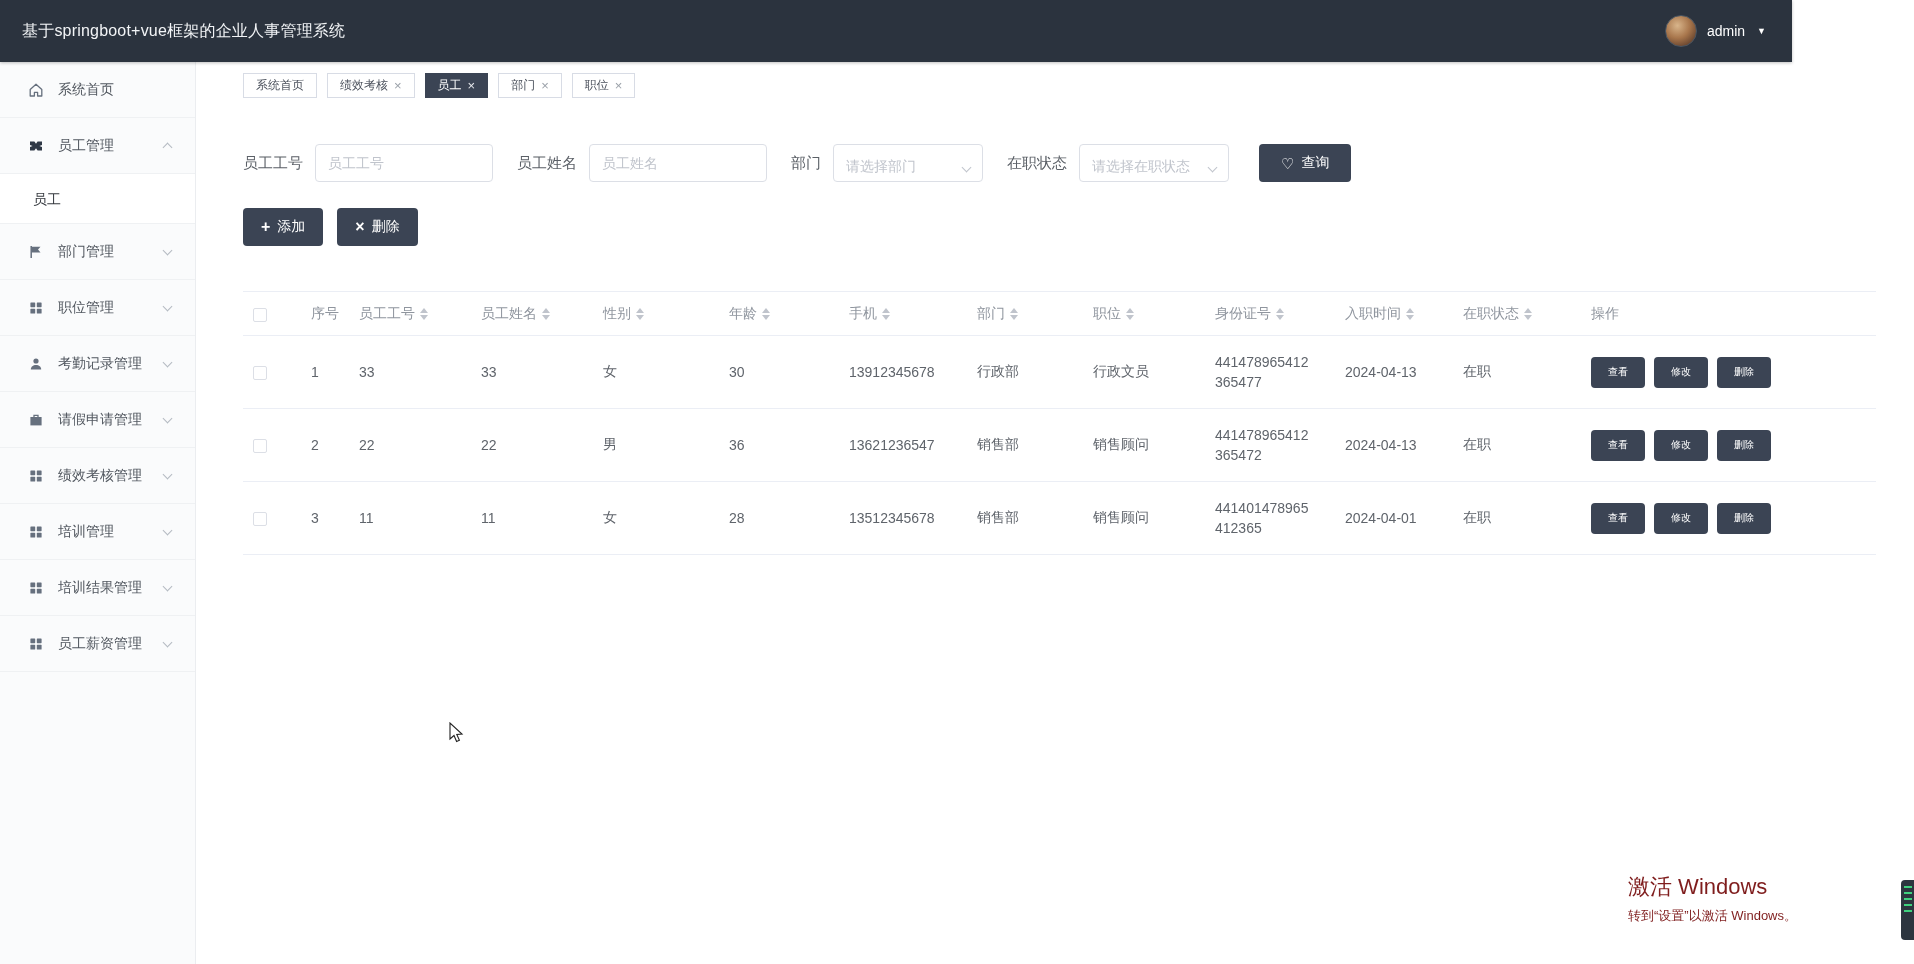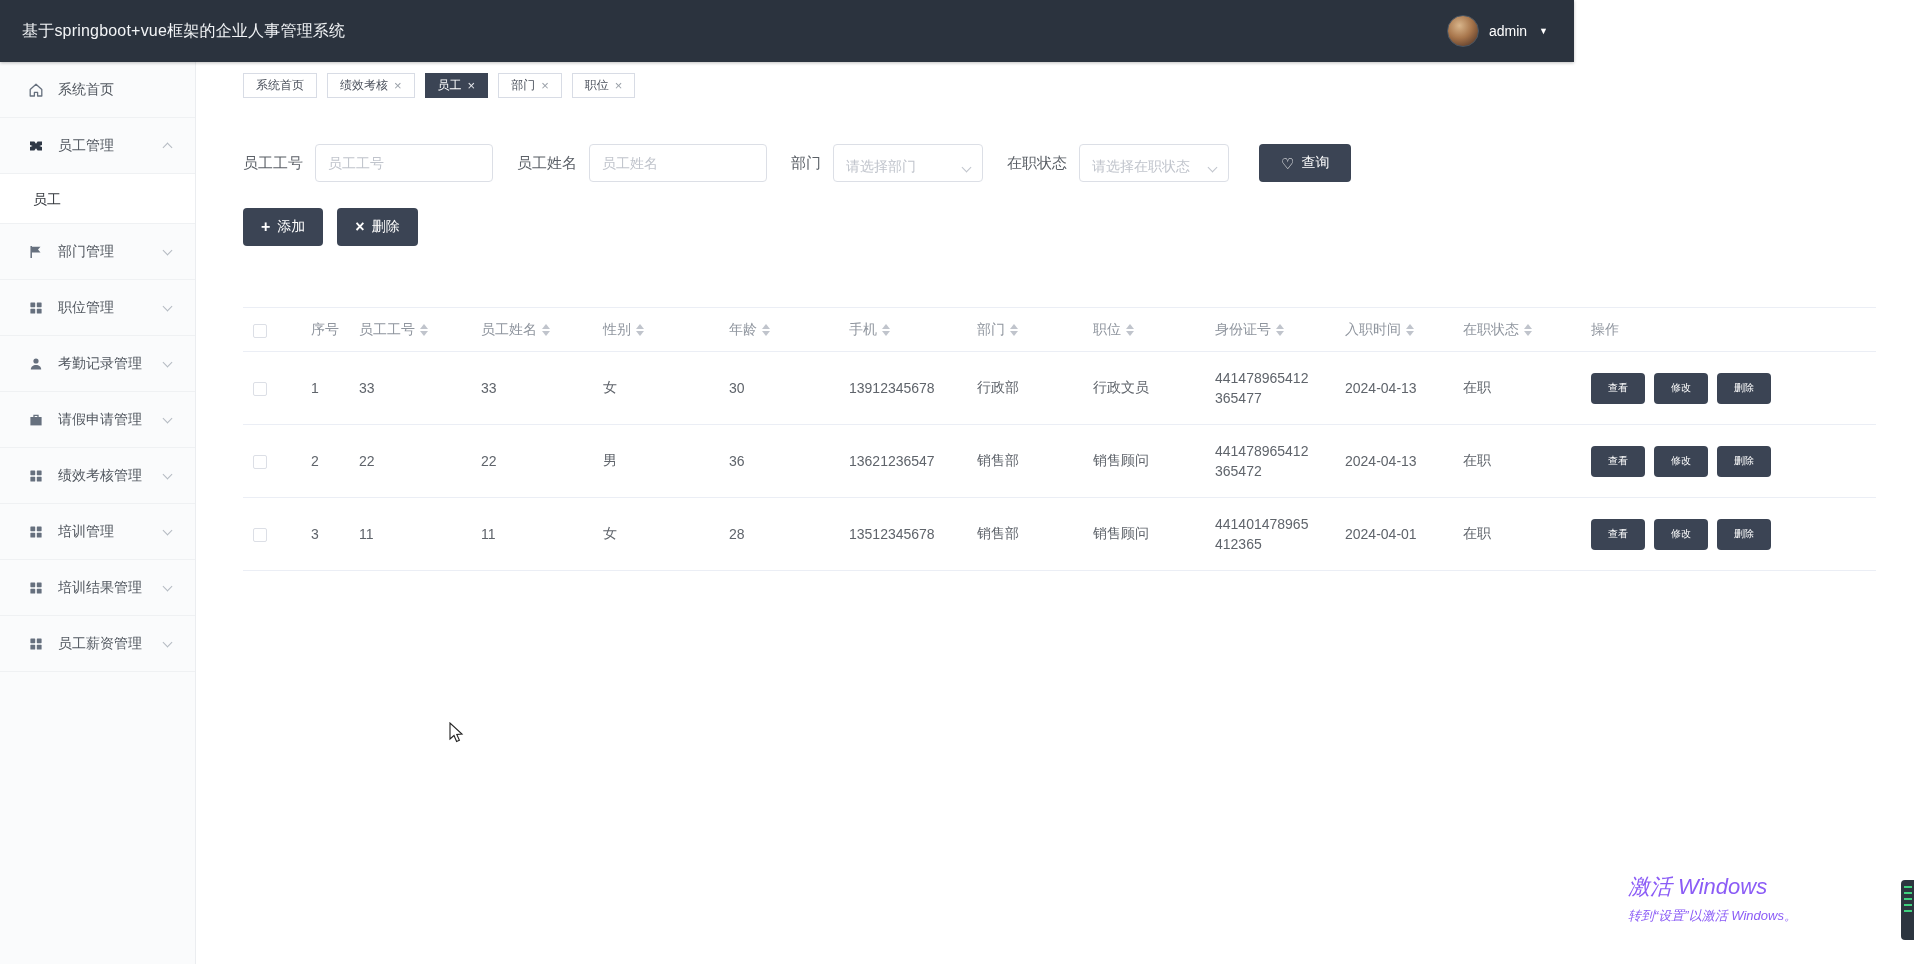--- a/index.html
+++ b/index.html
@@ -1,20 +1,20 @@
 <!DOCTYPE html>
 <html><head>
 <meta charset="utf-8">
 <style>
   * { margin:0; padding:0; box-sizing:border-box; }
   body { font-family:"Liberation Sans","DejaVu Sans",sans-serif; background:#fff; }
   #app { position:relative; width:1914px; height:964px; overflow:hidden; background:#fff; }
 
   
-  .topbar { position:absolute; left:0; top:0; width:1574px; height:62px;
+  .topbar { position:absolute; left:0; top:0; width:1792px; height:62px;
     background:#2b333e; display:flex; align-items:center; justify-content:space-between;
     padding:0 26px 0 22px; box-shadow:0 1px 3px rgba(0,0,0,.25); z-index:5; }
   .topbar-title { color:#f2f4f6; font-size:16px; letter-spacing:.2px; }
   .topbar-user { display:flex; align-items:center; gap:10px; }
   .avatar { width:32px; height:32px; border-radius:50%;
     background:radial-gradient(circle at 38% 32%, #d8b58b 0%, #a8764c 45%, #6b4730 78%, #4a3022 100%);
     border:1px solid #4a5663; }
   .admin-name { color:#ffffff; font-size:14px; }
   .caret { color:#ffffff; font-size:9px; margin-left:2px; }
 
@@ -61,21 +61,21 @@
   .heart { font-size:15px; line-height:1; }
 
   
   .action-row { display:flex; gap:14px; margin-top:26px; }
   .act-btn { height:38px; padding:0 18px; background:#3b4454; color:#fff; border:none;
     border-radius:4px; font-size:14px; cursor:pointer; display:flex; align-items:center; gap:7px;
     font-family:inherit; }
   .act-ic { font-size:16px; font-weight:bold; line-height:1; }
 
   
-  .emp-table { margin-top:61px; border-collapse:collapse; table-layout:fixed; width:1633px;
+  .emp-table { margin-top:45px; border-collapse:collapse; table-layout:fixed; width:1633px;
     border-top:1px solid #ebeef5; }
   .emp-table th { height:44px; text-align:left; font-weight:normal; font-size:14px; color:#8f959e;
     border-bottom:1px solid #ebeef5; padding:0 10px; white-space:nowrap; }
   .emp-table td { height:73px; font-size:14px; color:#5f646b; border-bottom:1px solid #ebeef5;
     padding:0 10px; vertical-align:middle; }
   .th-in { display:inline-flex; align-items:center; }
   .sort { display:inline-flex; flex-direction:column; margin-left:5px; cursor:pointer; }
   .s-up { width:0; height:0; border:4px solid transparent; border-bottom:5px solid #c0c4cc; margin-bottom:2px; }
   .s-dn { width:0; height:0; border:4px solid transparent; border-top:5px solid #c0c4cc; }
   .cbx { display:inline-block; width:14px; height:14px; border:1px solid #dcdfe6; border-radius:2px;
@@ -87,21 +87,21 @@
   
   .emp-table th:nth-child(1){width:58px} .emp-table th:nth-child(2){width:48px}
   .emp-table th:nth-child(3){width:122px} .emp-table th:nth-child(4){width:122px}
   .emp-table th:nth-child(5){width:126px} .emp-table th:nth-child(6){width:120px}
   .emp-table th:nth-child(7){width:128px} .emp-table th:nth-child(8){width:116px}
   .emp-table th:nth-child(9){width:122px} .emp-table th:nth-child(10){width:130px}
   .emp-table th:nth-child(11){width:118px} .emp-table th:nth-child(12){width:128px}
   .emp-table th:nth-child(13){width:295px}
 
   
-  .watermark { position:absolute; left:1628px; top:872px; color:#8b5cf6;font-style:italic; }
+  .watermark { position:absolute; left:1628px; top:872px; color:#7f1d1d; }
   .wm1 { font-size:22px; }
   .wm2 { font-size:13px; margin-top:5px; }
 
   
   .edge-widget { position:absolute; right:0; top:880px; width:13px; height:60px;
     background:#2c353f; border-radius:4px 0 0 4px; padding:6px 0 0 3px; }
   .edge-widget i { display:block; width:8px; height:2px; background:#3fd07e; margin-bottom:4px; }
 
   
   .cursor { position:absolute; left:447px; top:722px; z-index:20; pointer-events:none; }

